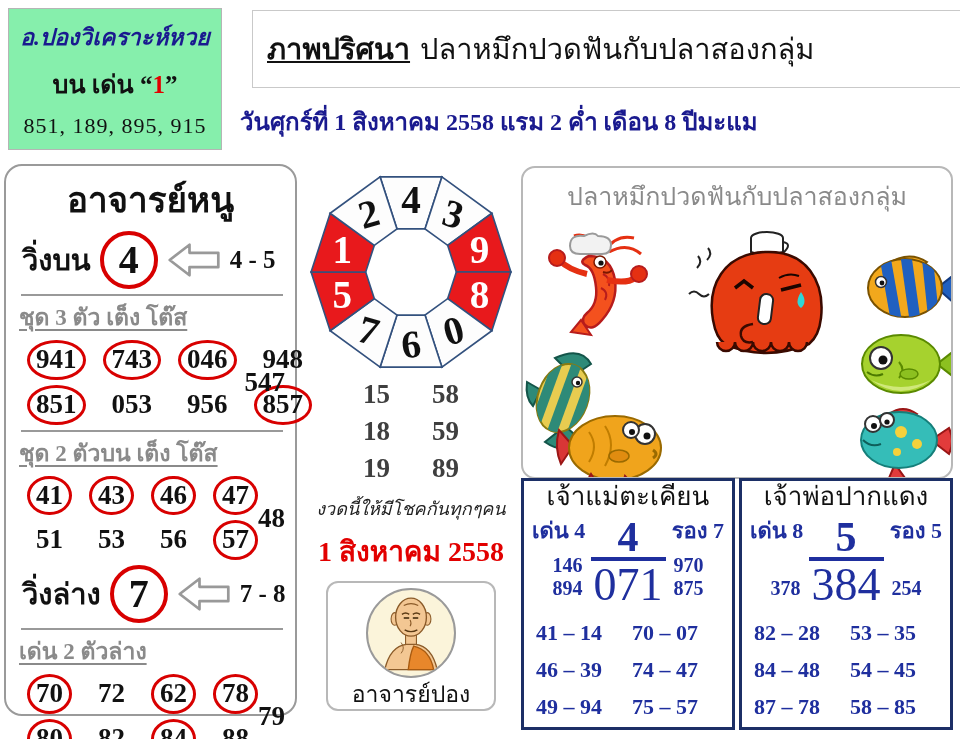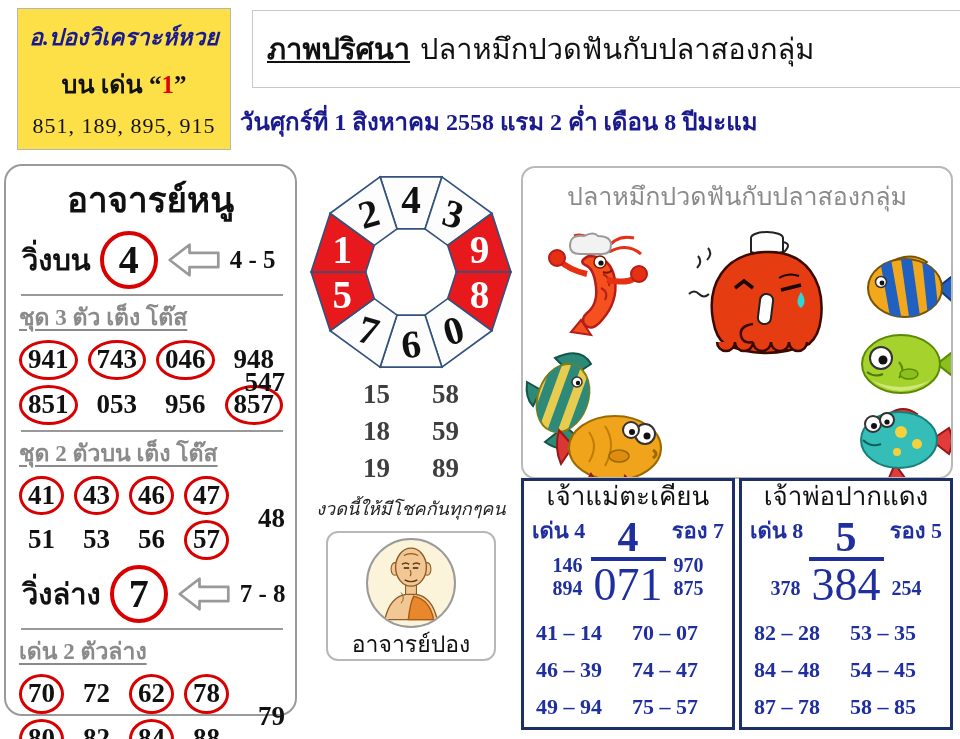--- a/index.html
+++ b/index.html
@@ -1,22 +1,22 @@
 <!DOCTYPE html>
 <html><head>
 <meta charset="utf-8">
 <style>
   * { margin:0; padding:0; box-sizing:border-box; }
   html,body { width:960px; height:739px; }
   body { position:relative; background:#ffffff; font-family:"Liberation Serif", serif; color:#111; overflow:hidden; }
 
   
   .tl-box { position:absolute; left:8px; top:8px; width:214px; height:142px;
-            border:1px solid #b5b5b5; background:#fde047; display:flex; flex-direction:column;
-            justify-content:space-around; align-items:center; text-align:center; padding:6px 2px;margin-left:9px; }
+            border:1px solid #b5b5b5; background:#86efac; display:flex; flex-direction:column;
+            justify-content:space-around; align-items:center; text-align:center; padding:6px 2px; }
   .tl-title { color:#1a1a8f; font-weight:bold; font-style:italic; font-size:23px; }
   .tl-pick  { font-size:25px; font-weight:bold; color:#111; }
   .tl-pick .hl { color:#e30000; }
   .tl-nums  { font-size:22px; color:#111; letter-spacing:1px; }
 
   
   .hdr-box { position:absolute; left:252px; top:10px; width:714px; height:78px;
              border:1px solid #c9c9c9; display:flex; align-items:center; padding-left:14px;
              font-size:29px; background:#fff; }
   .hdr-box .kw { font-weight:bold; text-decoration:underline; margin-right:10px; }
@@ -30,21 +30,21 @@
   .run-label { font-size:29px; font-weight:bold; }
   .big-circle { width:58px; height:58px; border:4px solid #d80000; border-radius:50%;
                 display:flex; align-items:center; justify-content:center;
                 font-size:40px; font-weight:bold; line-height:1; flex:0 0 auto; }
   .run-range { font-size:25px; font-weight:bold; }
   .arrow-ic { flex:0 0 auto; }
   .lp-section { position:relative; padding-left:13px; }
   .sec-hr { border:0; border-top:2px solid #999; width:262px; margin:5px 0 3px 2px; }
   .sec-header { font-size:23px; font-weight:bold; color:#8a8a8a; text-decoration:underline;
                 text-underline-offset:4px; margin-bottom:2px; }
-  .num-row { display:flex; align-items:center; gap:10px; margin:5px 0; }
+  .num-row { display:flex; align-items:center; gap:17px; margin:5px 8px; }
   .num { font-size:27px; font-weight:bold; padding:0 6px; border:3px solid transparent; line-height:1.25; }
   .num.circled { border-color:#d80000; border-radius:50%; }
   .side-num { position:absolute; right:10px; top:56%; font-size:27px; font-weight:bold; }
 
   
   .middle { position:absolute; left:299px; top:166px; width:224px; text-align:center; }
   .wheel-title { color:#1a1a8f; font-weight:bold; font-size:25px; white-space:nowrap; }
   #wheel-svg { display:block; margin:3px auto 0; }
   .wheel-pairs { display:grid; grid-template-columns:auto auto; column-gap:42px; row-gap:6px;
                  justify-content:center; font-size:27px; font-weight:600; color:#3f3f3f; margin-top:4px; }
@@ -200,20 +200,21 @@
     </svg>
   <div class="wheel-pairs" id="wheel-pairs">
       <span>15</span>
       <span>58</span>
       <span>18</span>
       <span>59</span>
       <span>19</span>
       <span>89</span>
     </div>
   <div class="blessing">งวดนี้ให้มีโชคกันทุกๆคน</div>
+  <div class="red-date">1 สิงหาคม 2558</div>
 
   <div class="monk-card">
     <div class="monk-circle">
       <svg width="86" height="86" viewBox="0 0 90 95">
         <path d="M16,88 q6,-26 24,-28 h10 q18,2 24,28 z" fill="#f3c793" stroke="#8a5a28" stroke-width="1.5"></path>
         <path d="M48,62 q18,4 22,26 l-28,0 q2,-18 6,-26 z" fill="#e8872b" stroke="#a85a10" stroke-width="1.5"></path>
         <rect x="39" y="46" width="12" height="14" fill="#f3c793" stroke="#8a5a28" stroke-width="1.2"></rect>
         <ellipse cx="27" cy="32" rx="4" ry="7" fill="#f3c793" stroke="#8a5a28" stroke-width="1.2"></ellipse>
         <ellipse cx="63" cy="32" rx="4" ry="7" fill="#f3c793" stroke="#8a5a28" stroke-width="1.2"></ellipse>
         <ellipse cx="45" cy="30" rx="17" ry="21" fill="#f3c793" stroke="#8a5a28" stroke-width="1.5"></ellipse>

